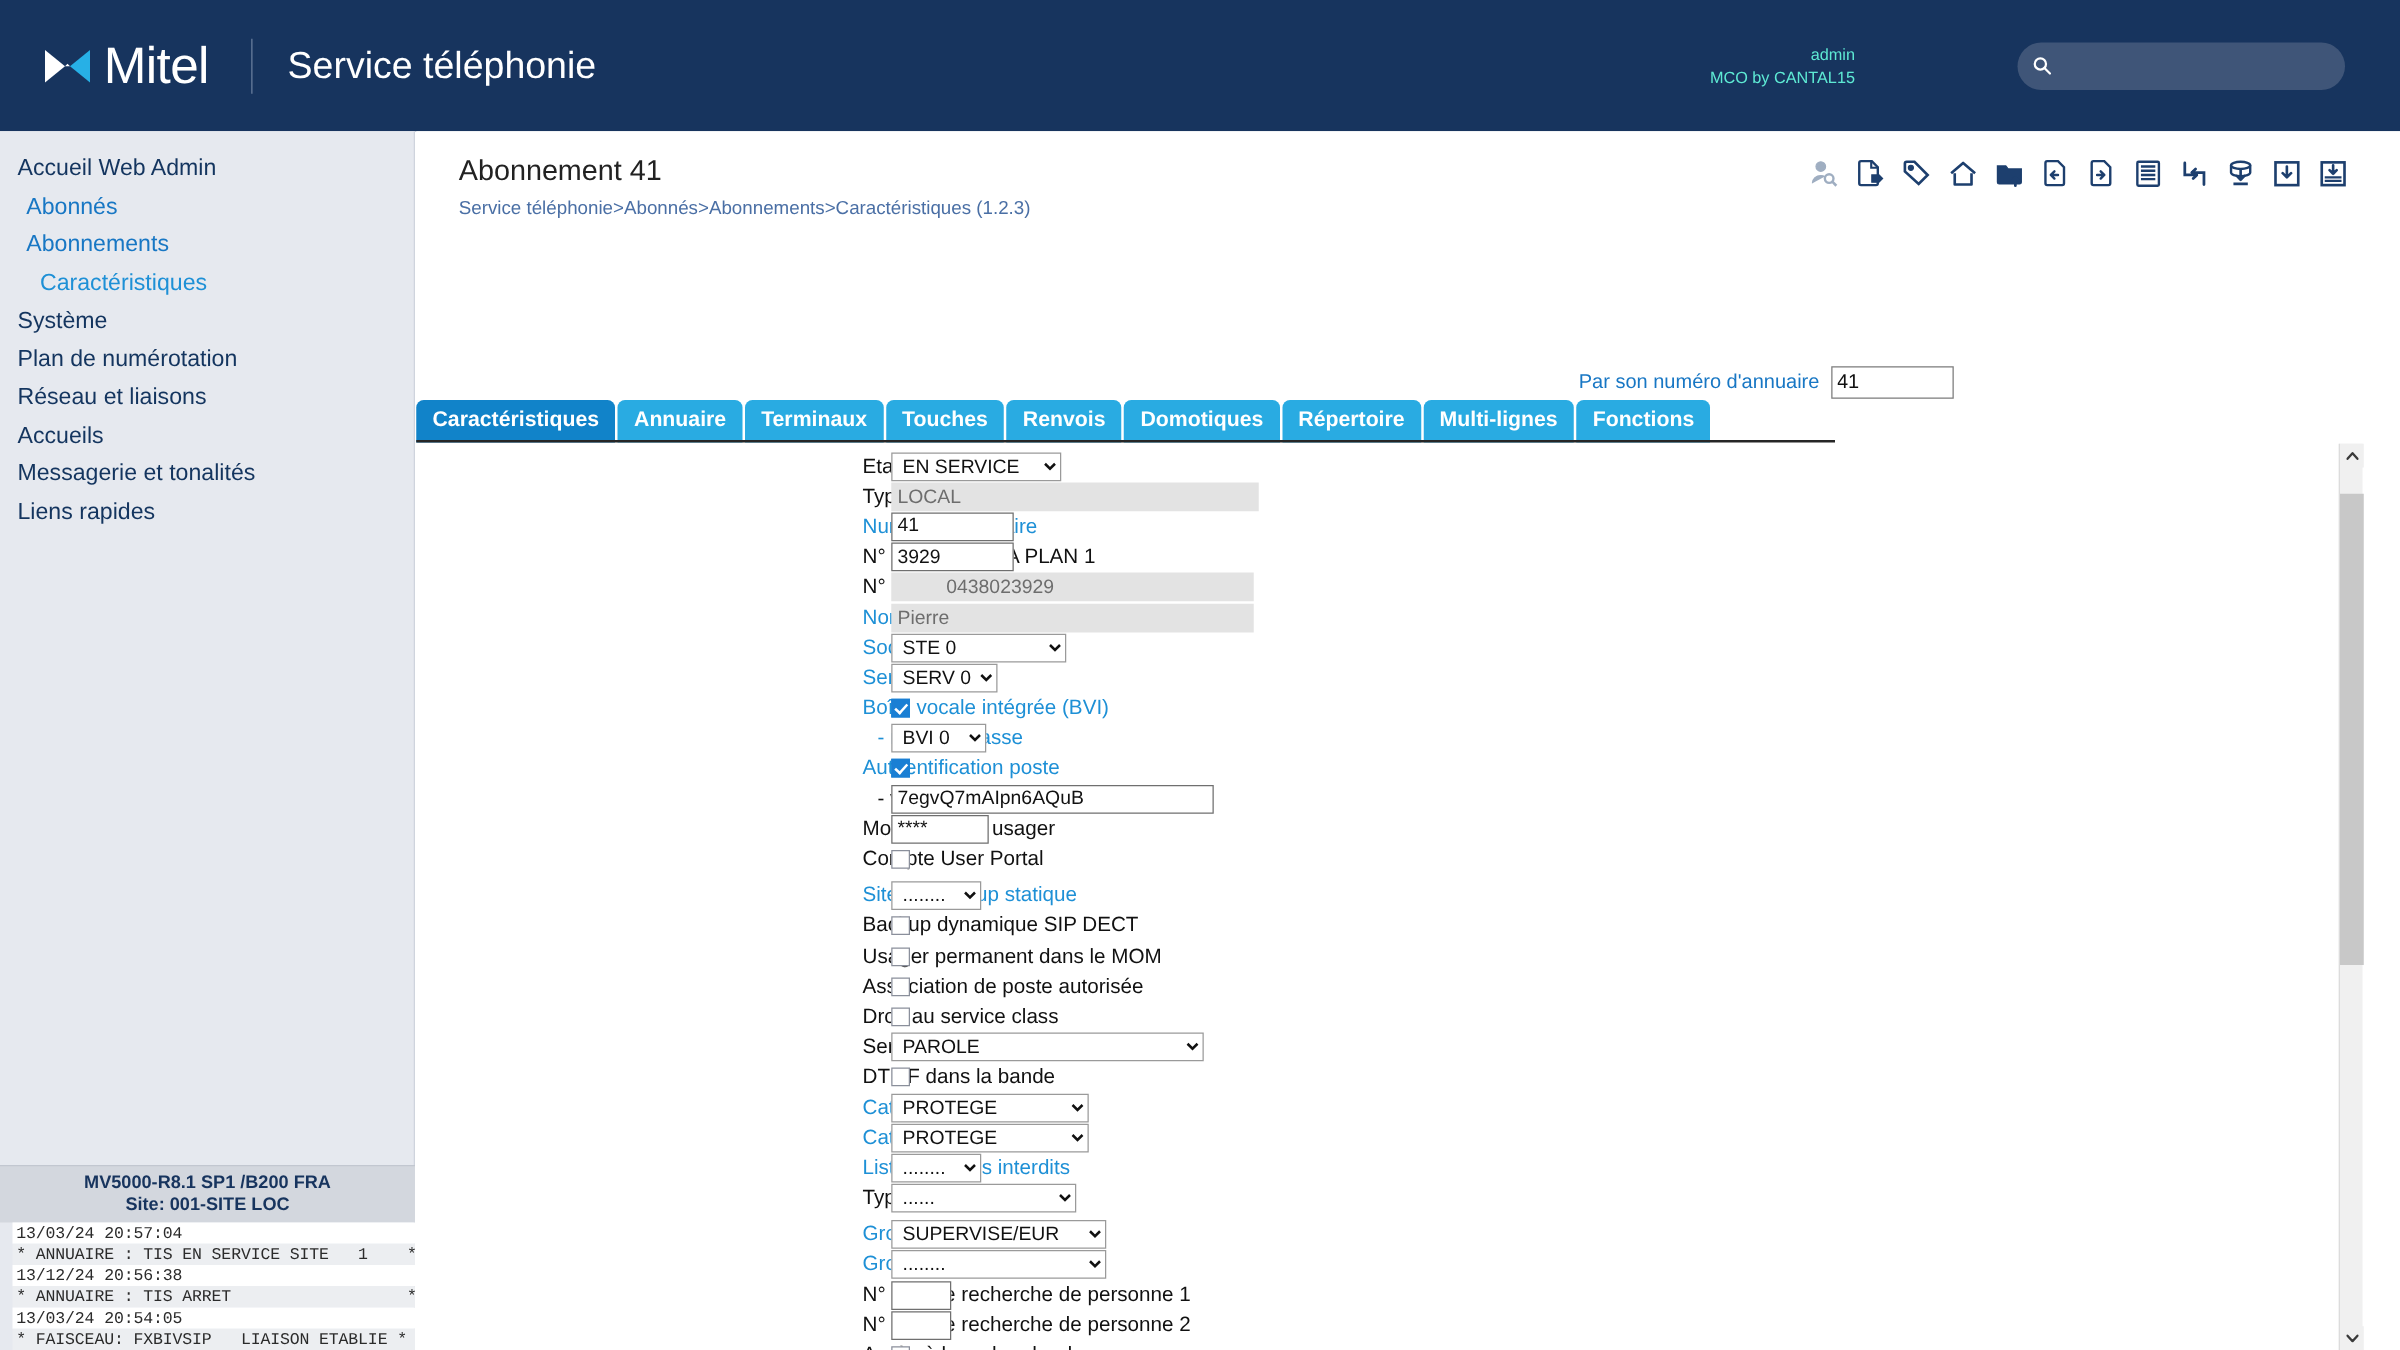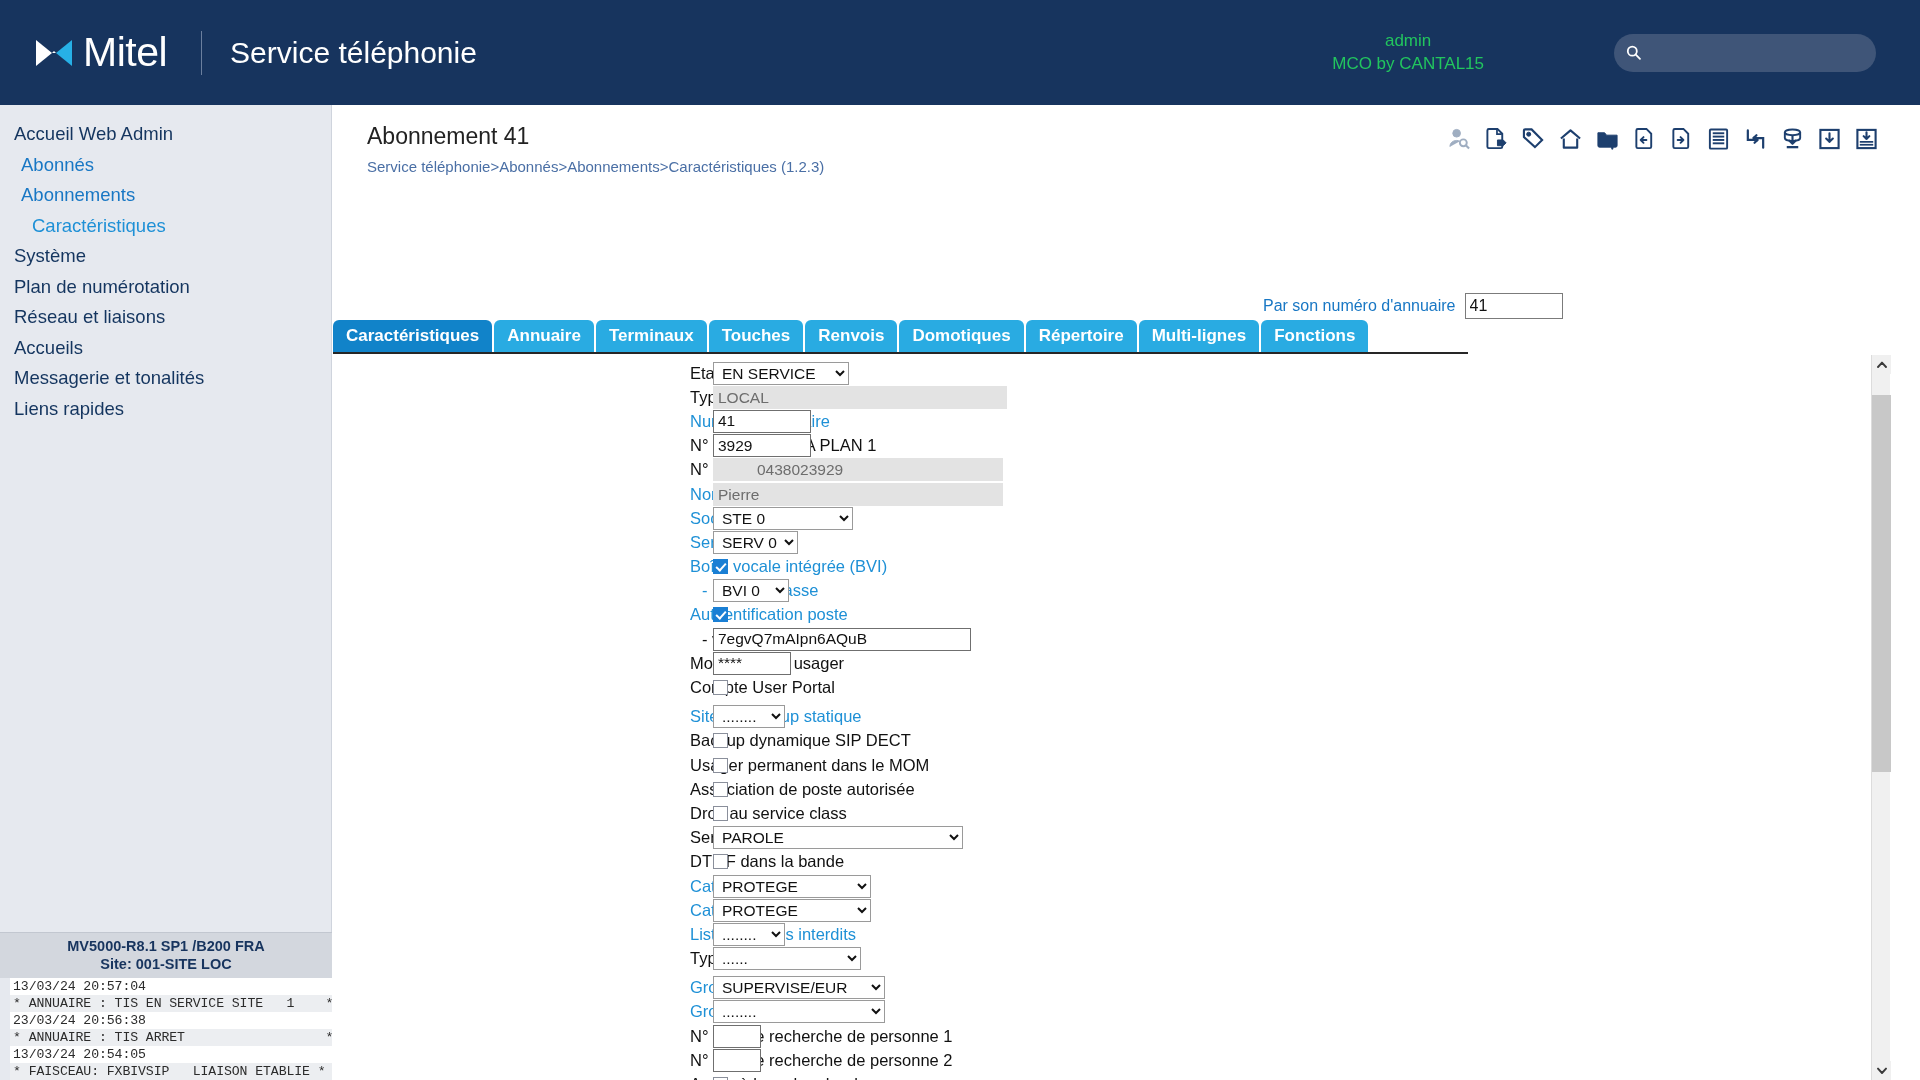--- a/index.html
+++ b/index.html
@@ -35,22 +35,22 @@
   }
   .app-title {
     color: #ffffff; font-size: 30px; font-weight: 400; line-height: 1;
   }
 
   .header-right {
     margin-left: auto; display: flex; align-items: center;
     padding-right: 44px;
   }
   .user-block {
-    color: #22c55e; font-size: 17px; line-height: 1.35;
-    text-align: center; margin-right: 130px; white-space: nowrap;
+    color: #5eead4; font-size: 13px; line-height: 1.35;
+    text-align: right; margin-right: 130px; white-space: nowrap;
   }
   .search-pill {
     width: 262px; height: 38px; border-radius: 19px;
     background: #3f5578; display: flex; align-items: center;
     padding: 0 12px; border: none;
   }
   .search-pill input {
     background: transparent; border: none; outline: none;
     color: #ffffff; font-size: 15px; width: 100%;
     font-family: "Liberation Sans", sans-serif; margin-left: 8px;
@@ -256,21 +256,21 @@
     </div>
 
   <div class="log-panel">
     <div class="log-head">
       <div>MV5000-R8.1 SP1 /B200 FRA</div>
       <div>Site: 001-SITE LOC</div>
     </div>
     <div id="log-entries">
         <div class="log-line log-ts">13/03/24 20:57:04</div>
         <div class="log-line log-msg">* ANNUAIRE : TIS EN SERVICE SITE   1    *</div>
-        <div class="log-line log-ts">23/03/24 20:56:38</div>
+        <div class="log-line log-ts">13/12/24 20:56:38</div>
         <div class="log-line log-msg">* ANNUAIRE : TIS ARRET                  *</div>
         <div class="log-line log-ts">13/03/24 20:54:05</div>
         <div class="log-line log-msg">* FAISCEAU: FXBIVSIP   LIAISON ETABLIE *</div>
       </div>
   </div>
 </div>
 
 <div class="content">
 
   <div class="page-head">

